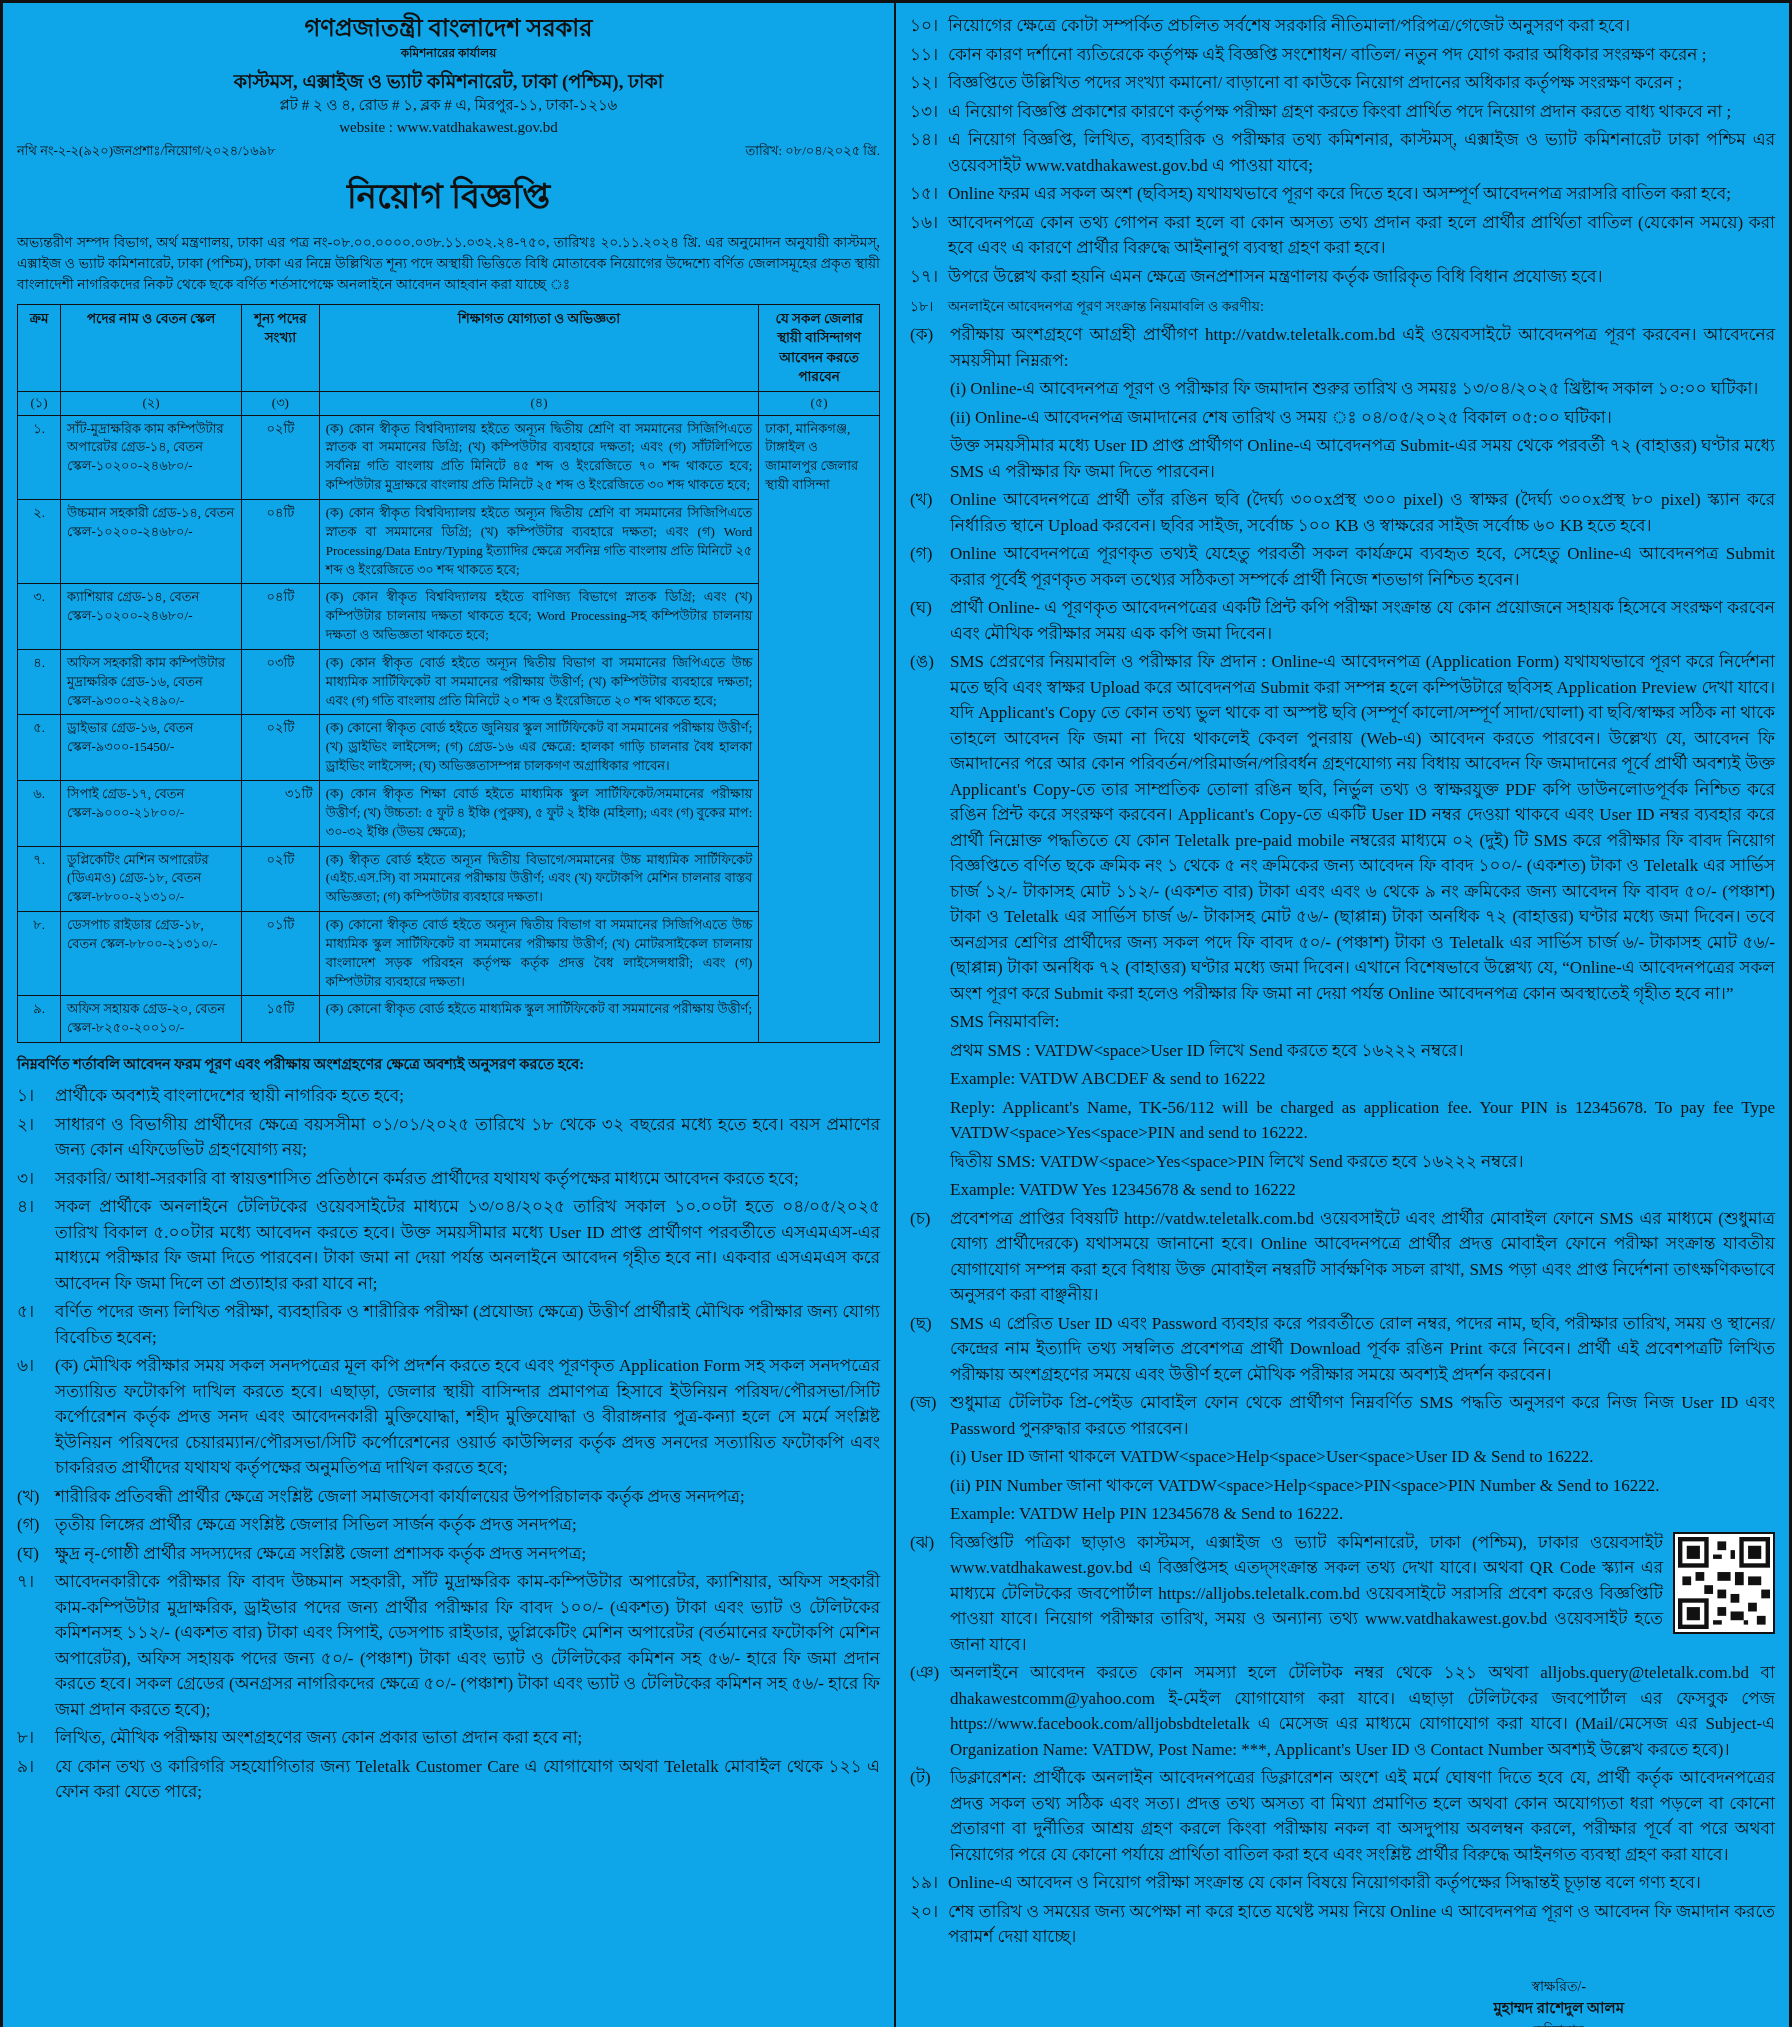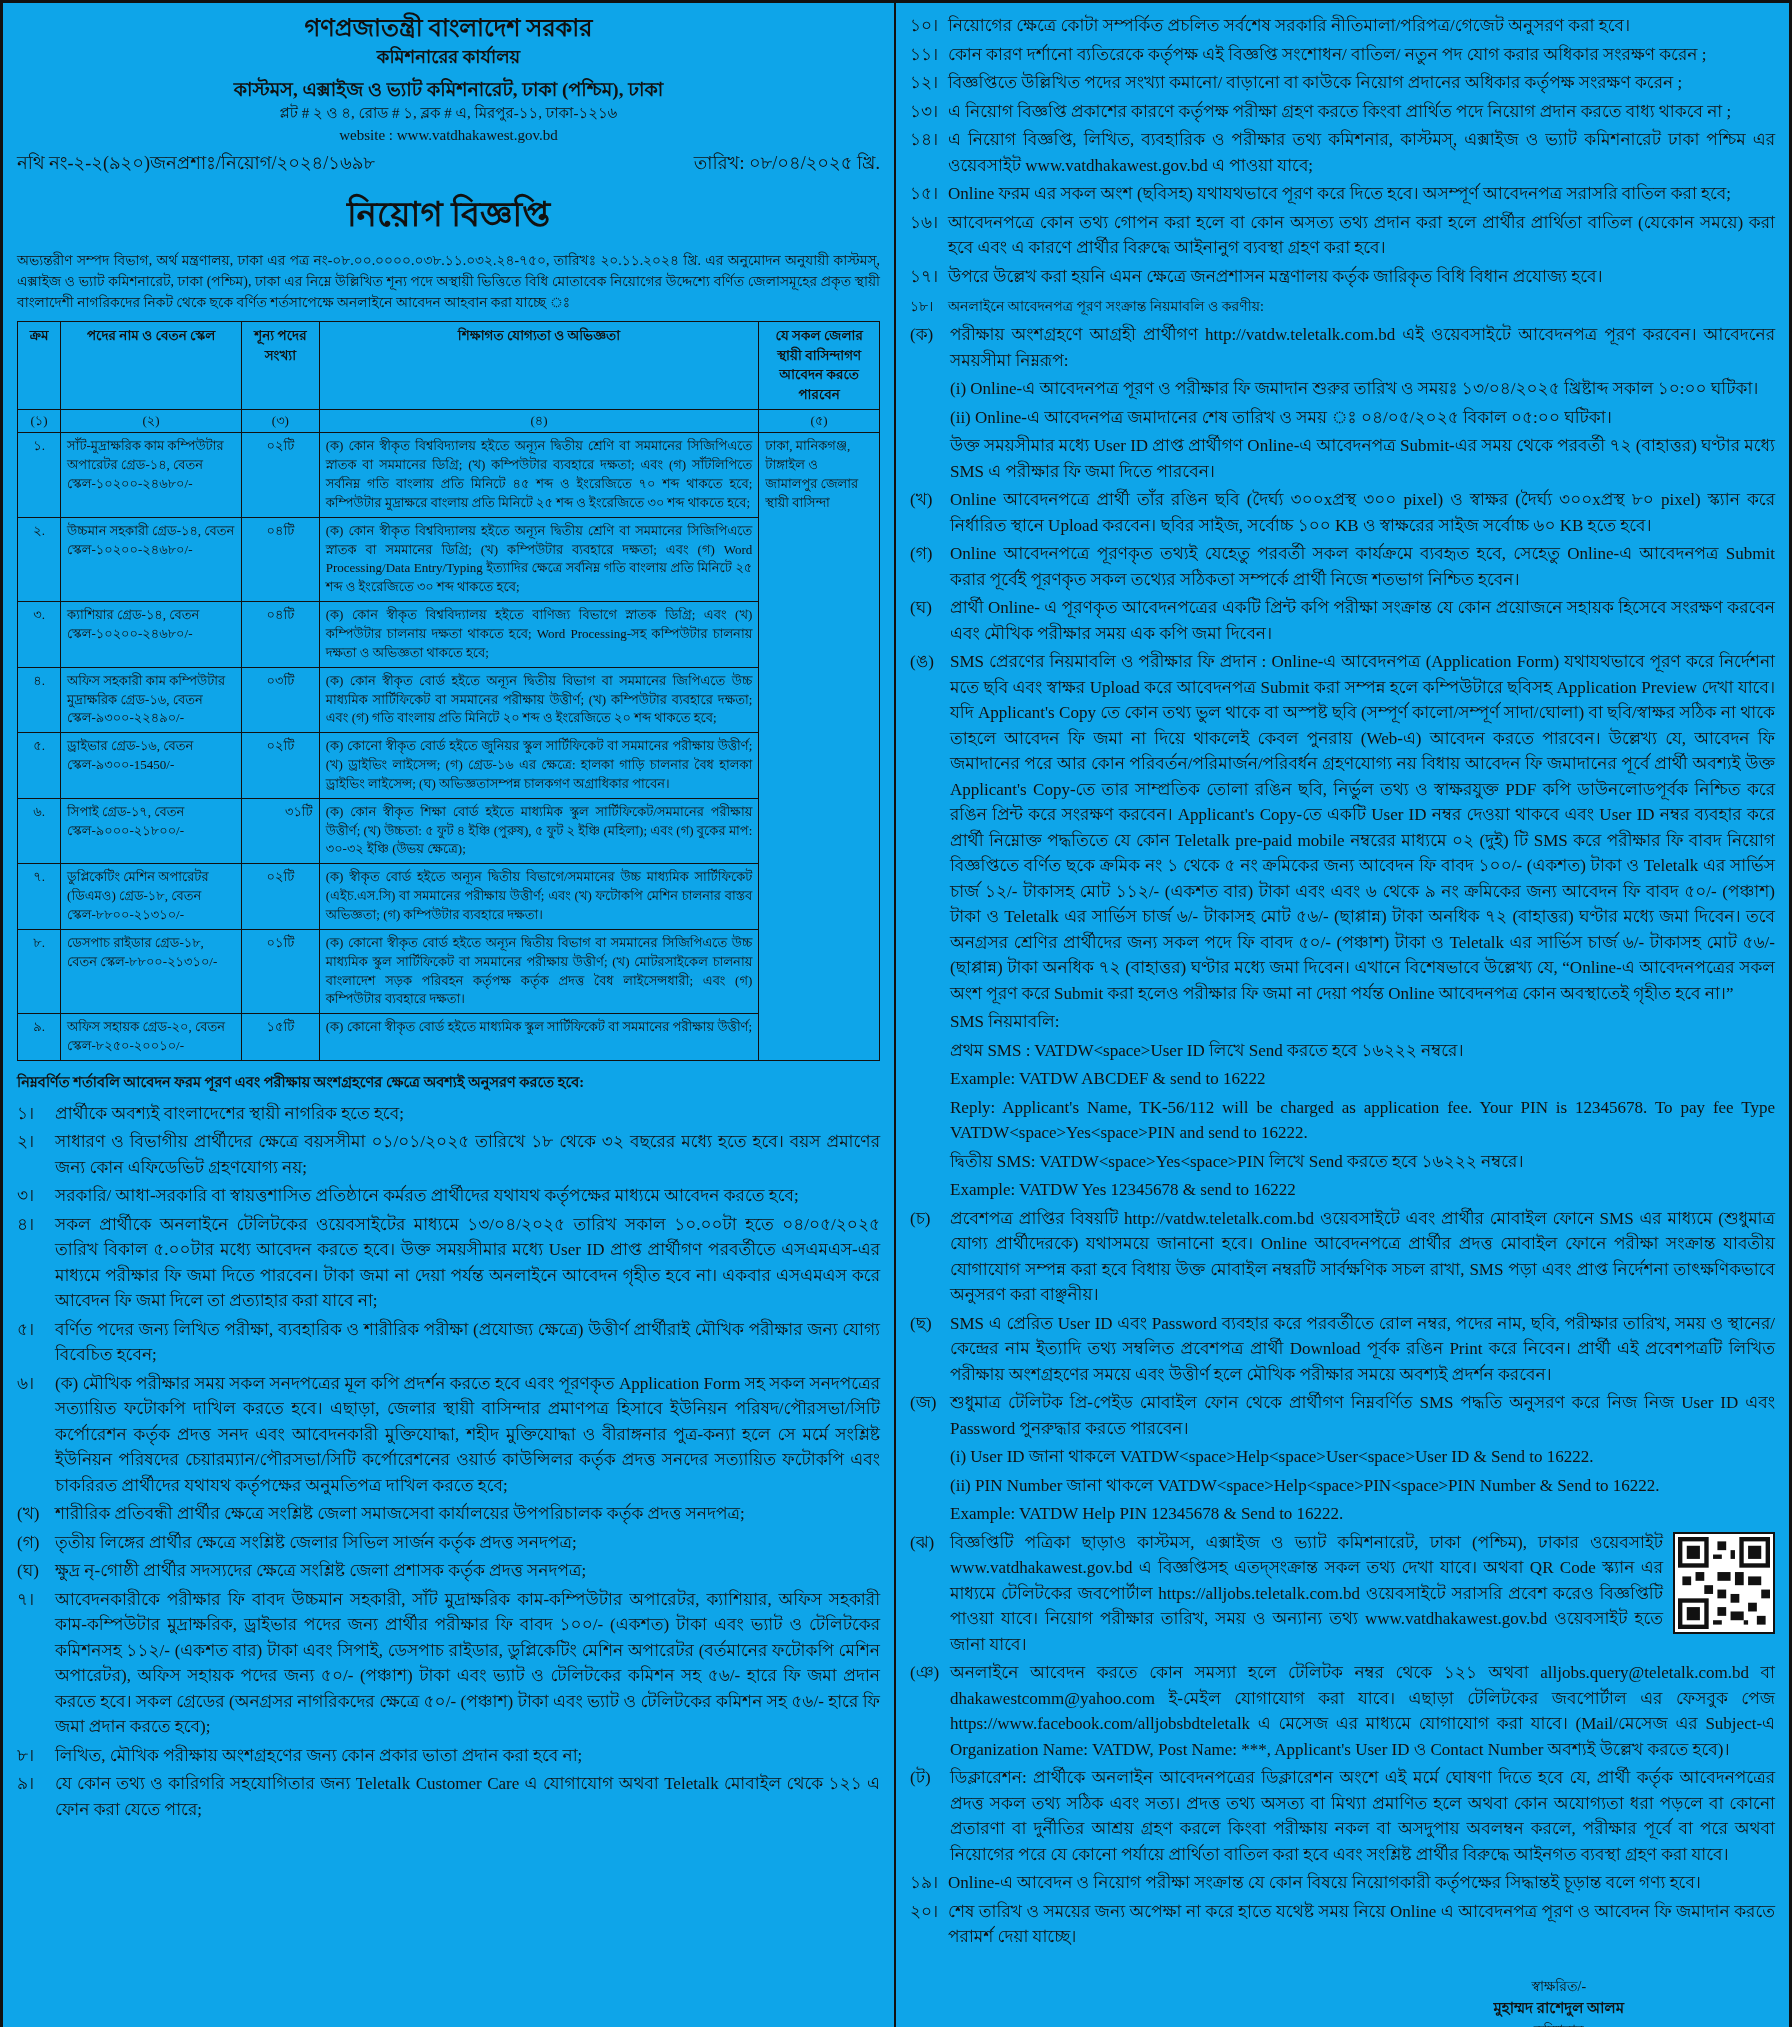--- a/index.html
+++ b/index.html
@@ -3,24 +3,24 @@
 <meta charset="utf-8">
 <style>
   html,body{margin:0;padding:0;background:#e8e8e4;}
   .page{width:1792px;min-height:2027px;margin:0 auto;background:#0ea5e9;color:#111;
         font-family:"Liberation Serif","DejaVu Serif",serif;box-sizing:border-box;
         border:3px solid #111;display:flex;}
   .col{box-sizing:border-box;padding:10px 14px 14px 14px;width:50%;}
   .col.left{border-right:2px solid #111;}
   .hdr{text-align:center;line-height:1.3;}
   .h1{font-size:24px;font-weight:bold;}
-  .h2{font-size:18px;font-weight:bold;margin-top:2px;}
+  .h2{font-size:12px;font-weight:bold;margin-top:2px;}
   .h2b{font-size:19px;font-weight:bold;margin-top:8px;}
   .h3{font-size:15px;margin-top:2px;}
-  .refline{display:flex;justify-content:space-between;font-size:18px;margin-top:4px;}
+  .refline{display:flex;justify-content:space-between;font-size:13px;margin-top:4px;}
   .title{font-size:34px;font-weight:bold;text-align:center;margin:8px 0 6px 0;}
   .intro{font-size:13.8px;text-align:justify;line-height:1.5;margin:0 0 8px 0;}
   table.posts{border-collapse:collapse;width:100%;font-size:13px;}
   table.posts th,table.posts td{border:1px solid #111;padding:4px 6px;vertical-align:top;line-height:1.45;}
   table.posts th{font-weight:bold;text-align:center;font-size:13.5px;}
   .colnum{text-align:center;font-size:13px;padding:2px !important;}
   .qual{text-align:justify;}
   .cond-head{font-weight:bold;font-size:14.5px;margin:10px 0 6px 0;}
   .li{display:flex;font-size:17px;line-height:1.5;margin-bottom:3px;}
   .li .lbl{flex:none;width:38px;}

